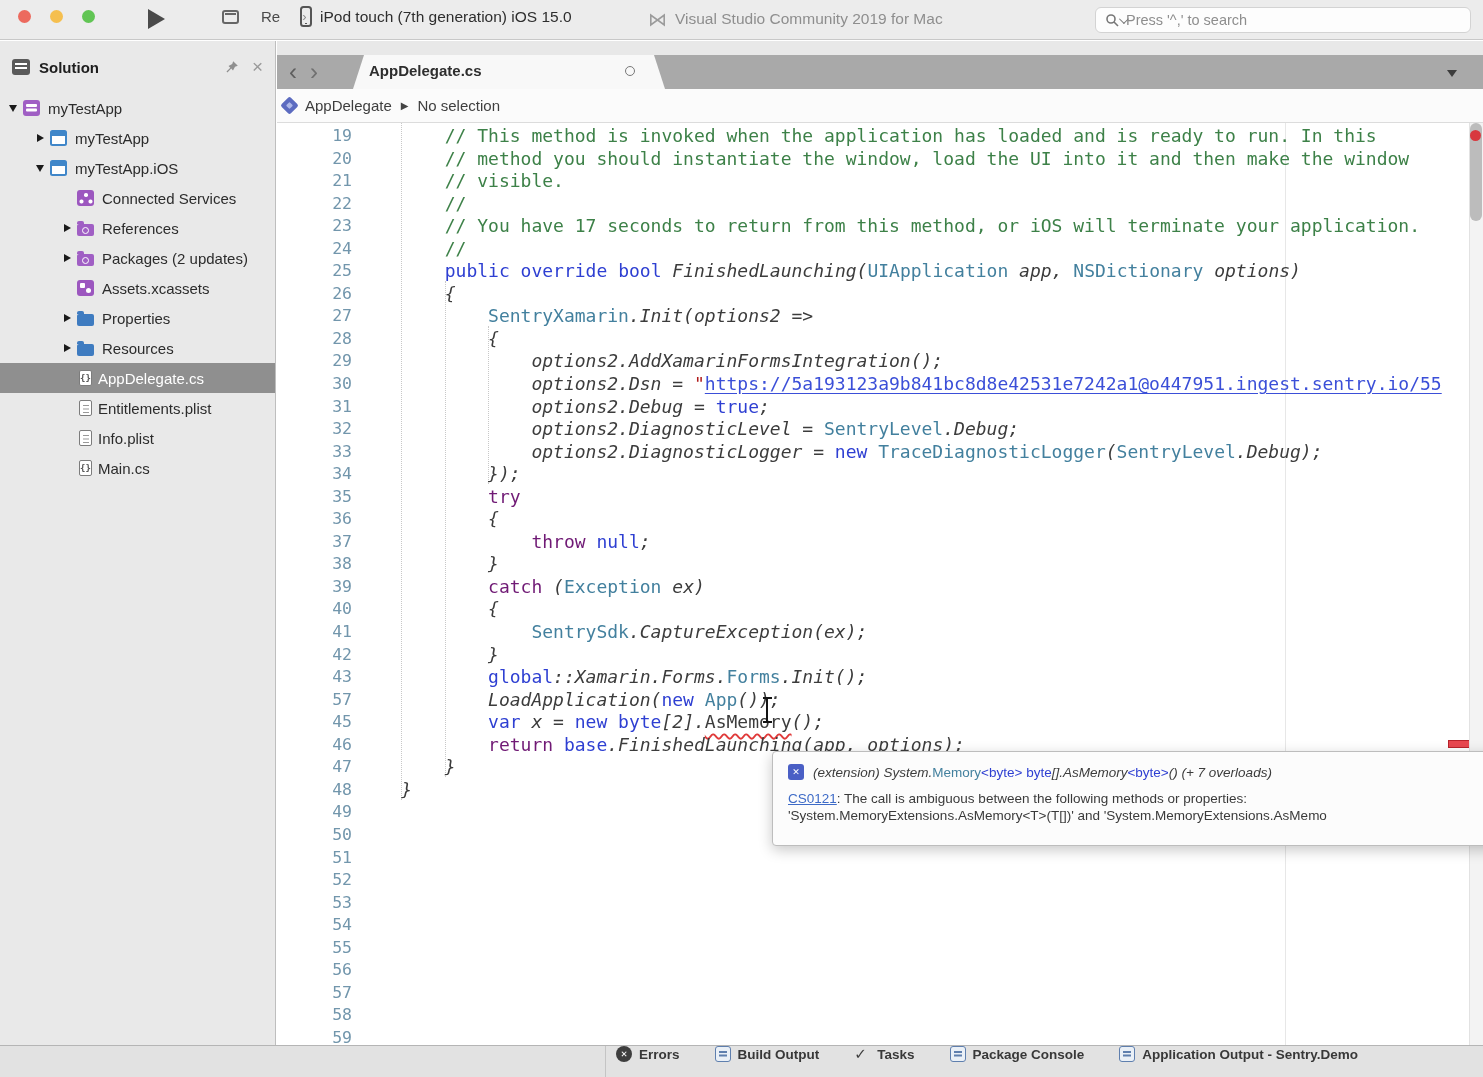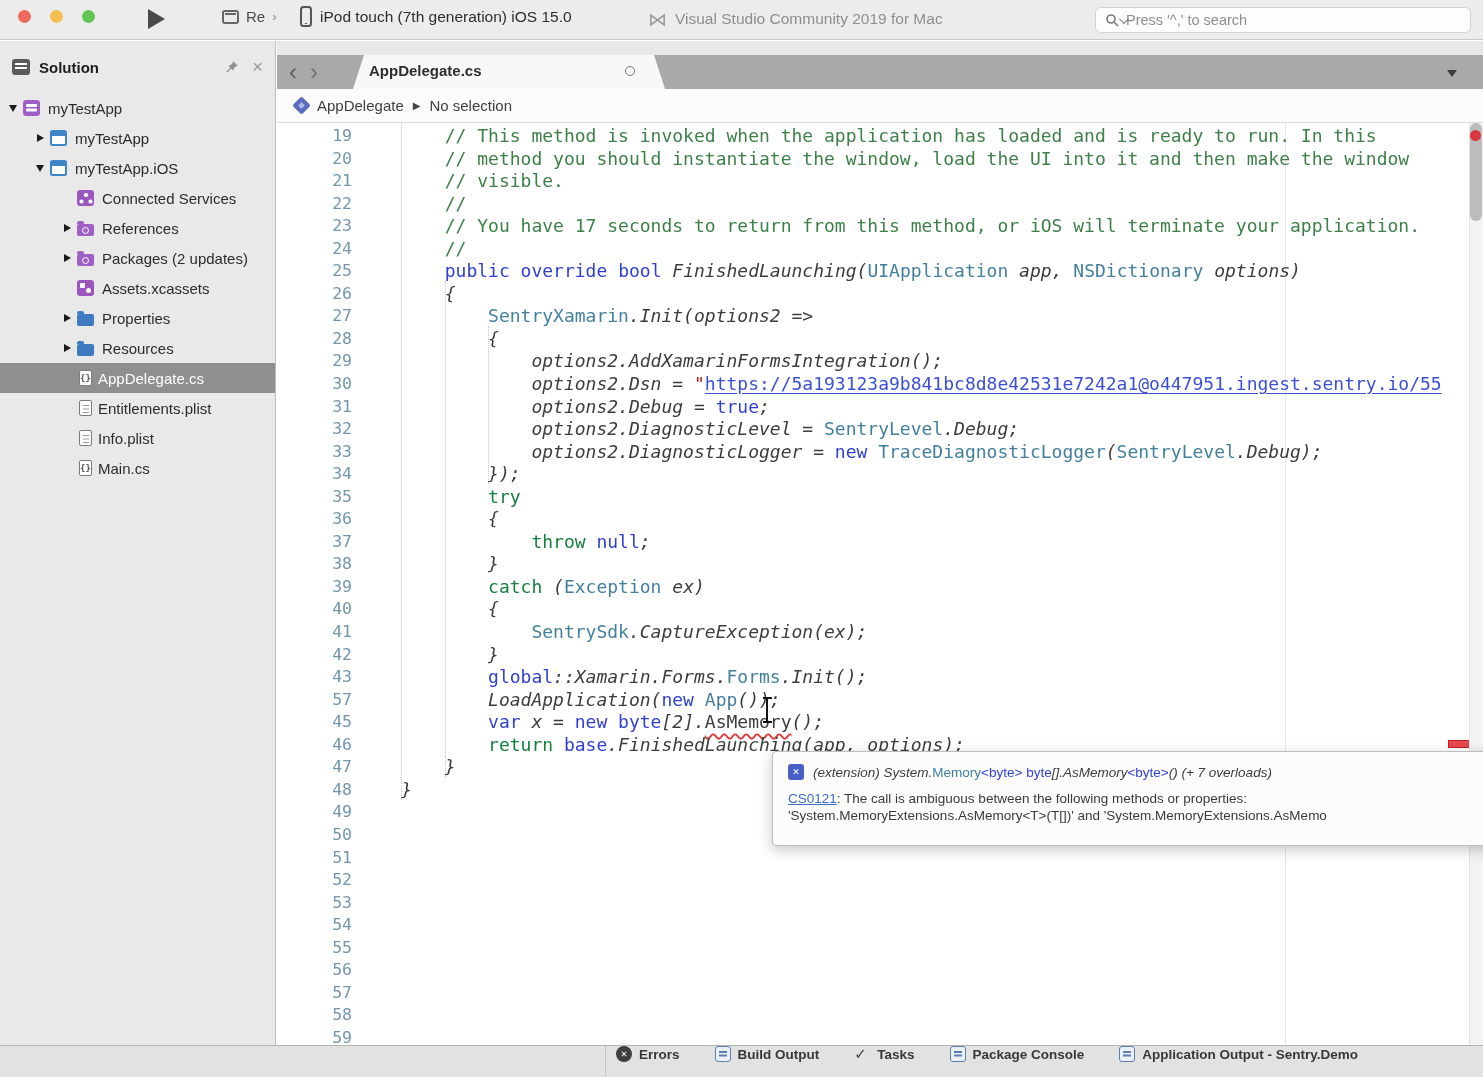--- a/index.html
+++ b/index.html
@@ -6,21 +6,21 @@
   html,body { width:1483px; height:1077px; overflow:hidden; background:#fff; }
   body { font-family:"Liberation Sans", sans-serif; position:relative; }
   #page { position:absolute; inset:0; width:1483px; height:1077px; overflow:hidden; background:#fff; }
 
   
   .titlebar { position:absolute; left:0; top:0; width:100%; height:40px; background:#ECECEC; border-bottom:1px solid #C8C8C8; }
   .lights { position:absolute; left:18px; top:10px; display:flex; gap:19px; }
   .light { width:13px; height:13px; border-radius:50%; }
   .light.red { background:#EC6A5E; } .light.yellow { background:#F5BF4F; } .light.green { background:#61C554; }
   .run-btn { position:absolute; left:148px; top:9px; width:0; height:0; border-left:17px solid #4A4A4A; border-top:10px solid transparent; border-bottom:10px solid transparent; cursor:pointer; }
-  .config-group { position:absolute; left:222px; top:8px; display:flex; align-items:center; gap:7px; color:#4a4a4a; font-size:15px; }
+  .config-group { position:absolute; left:222px; top:8px; display:flex; align-items:center; gap:22px; color:#4a4a4a; font-size:15px; }
   .win-icon { width:17px; height:14px; border:2px solid #666; border-radius:3px; position:relative; }
   .win-icon::after { content:''; position:absolute; left:1px; right:1px; top:1px; height:2px; background:#666; }
   .chev-sm { color:#8a8a8a; font-size:13px; }
   .device-group { position:absolute; left:300px; top:6px; display:flex; align-items:center; gap:8px; color:#2e2e2e; font-size:15.5px; }
   .phone-icon { width:12px; height:21px; border:2px solid #555; border-radius:3.5px; position:relative; }
   .phone-icon::after { content:''; position:absolute; bottom:1px; left:3px; right:3px; height:1.5px; background:#555; }
   .title-group { position:absolute; left:648px; top:7px; display:flex; align-items:center; gap:8px; color:#8E8E8E; font-size:15.5px; }
   .vs-logo { font-family:"DejaVu Sans", sans-serif; color:#9B9B9B; font-size:19px; line-height:24px; }
   .search-box { position:absolute; right:12px; top:7px; width:376px; height:26px; background:#FDFDFD; border:1px solid #D3D3D3; border-radius:6px; display:flex; align-items:center; padding:0 9px; }
   .search-placeholder { color:#8E8E8E; font-size:14.5px; }
@@ -63,33 +63,33 @@
 
   
   .editor-col { position:absolute; left:277px; top:0; right:0; bottom:0; background:#E8E8E8; }
   .tabstrip { position:absolute; left:0; top:14px; right:0; height:34px; background:#A9A9A9; }
   .nav-arrows { position:absolute; left:12px; top:0; height:34px; display:flex; align-items:center; gap:13px; font-size:24px; color:#5E5E5E; }
   .nav-arrows .fwd { color:#707070; }
   .tab { position:absolute; left:76px; top:0; width:312px; height:34px; background:#F8F8F8; clip-path:polygon(11px 0, calc(100% - 11px) 0, 100% 100%, 0 100%); }
   .tab-label { position:absolute; left:16px; top:7px; font-weight:bold; font-size:15px; color:#2e2e2e; }
   .tab-dirty { position:absolute; left:272px; top:11px; width:10px; height:10px; border:1.5px solid #787878; border-radius:50%; }
   .tab-overflow { position:absolute; right:26px; top:15px; width:0; height:0; border-top:7px solid #3c3c3c; border-left:5px solid transparent; border-right:5px solid transparent; }
-  .breadcrumb { position:absolute; left:0; top:48px; right:0; height:34px; background:#FBFBFB; border-bottom:1px solid #DCDCDC; display:flex; align-items:center; padding-left:18px; gap:9px; font-size:15px; color:#3e3e3e; }
+  .breadcrumb { position:absolute; left:0; top:48px; right:0; height:34px; background:#FBFBFB; border-bottom:1px solid #DCDCDC; display:flex; align-items:center; padding-left:6px; gap:9px; font-size:15px; color:#3e3e3e; }
   .class-icon { width:13px; height:13px; background:#5C6BC0; transform:rotate(45deg); border-radius:2px; position:relative; }
   .class-icon::after { content:''; position:absolute; inset:4px; background:#AEB8E8; border-radius:1px; }
   .crumb-sep { font-family:"DejaVu Sans", sans-serif; font-size:10px; color:#444; }
 
   
   .code-area { position:absolute; left:0; top:82px; right:0; bottom:0; background:#fff; overflow:hidden; }
   .guide { position:absolute; width:0; border-left:1px dotted #C8C8C8; }
   .ruler-line { position:absolute; left:1008px; top:0; bottom:0; width:1px; background:#E7E7E7; }
   .code-line { height:22.55px; white-space:pre; font-family:"DejaVu Sans Mono", monospace; font-size:18px; line-height:26px; position:relative; }
   .line-num { display:inline-block; width:75px; text-align:right; color:#7296AC; font-size:16.5px; vertical-align:top; }
   .line-content { white-space:pre; margin-left:6px; color:#3C3C3C; }
-  .tok-c { color:#3D8148; } .tok-k { color:#2E3FD2; } .tok-f { color:#15803d; }
+  .tok-c { color:#3D8148; } .tok-k { color:#2E3FD2; } .tok-f { color:#701a75; }
   .tok-y { color:#43809E; } .tok-p { color:#3C3C3C;font-style:italic; } .tok-q { color:#B01B1B; }
   .tok-u { color:#3B4FD8; text-decoration:underline; text-underline-offset:3px; }
   .tok-e { color:#3C3C3C; text-decoration:underline wavy #E03A3A 2px; text-underline-offset:5px; }
   .scrollbar { position:absolute; right:0; top:0; bottom:0; width:14px; background:#F3F3F3; border-left:1px solid #E2E2E2; }
   .scroll-thumb { position:absolute; right:1px; top:0; width:12px; height:98px; background:#BCBCBC; border-radius:6px; }
   .err-dot { position:absolute; right:2px; top:7px; width:11px; height:11px; border-radius:50%; background:#D8383E; }
   .err-dash { position:absolute; right:12px; top:617px; width:23px; height:8px; background:#E8474F; border:1px solid #B8232B; }
   .ibeam { position:absolute; left:489px; top:574px; width:2px; height:26px; background:#141414; }
   .ibeam::before, .ibeam::after { content:''; position:absolute; left:-3.5px; width:9px; height:2px; background:#141414; }
   .ibeam::before { top:0; } .ibeam::after { bottom:0; }

